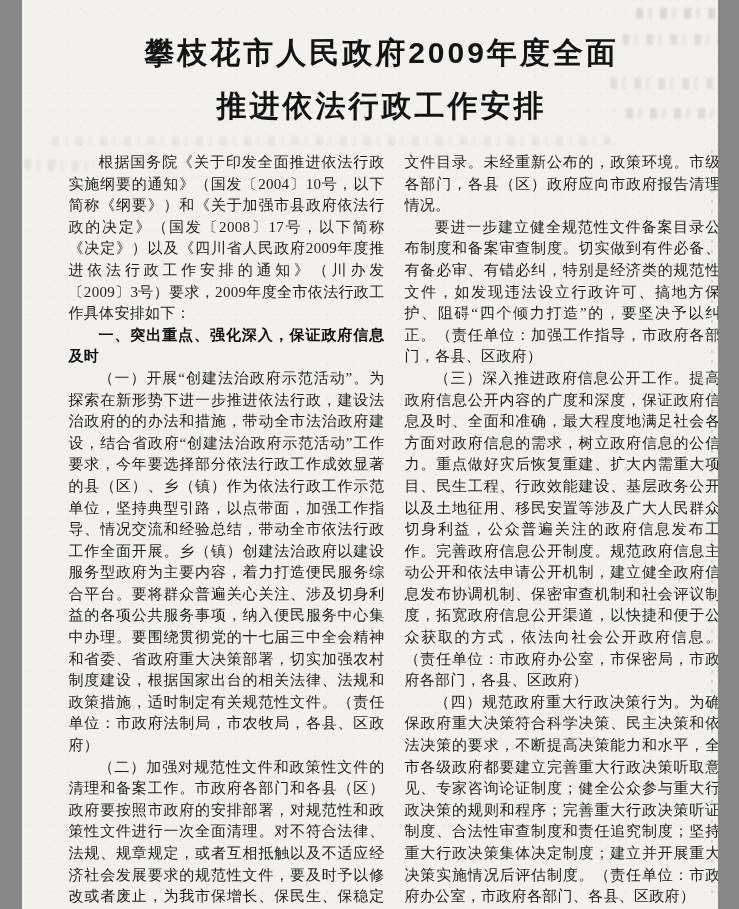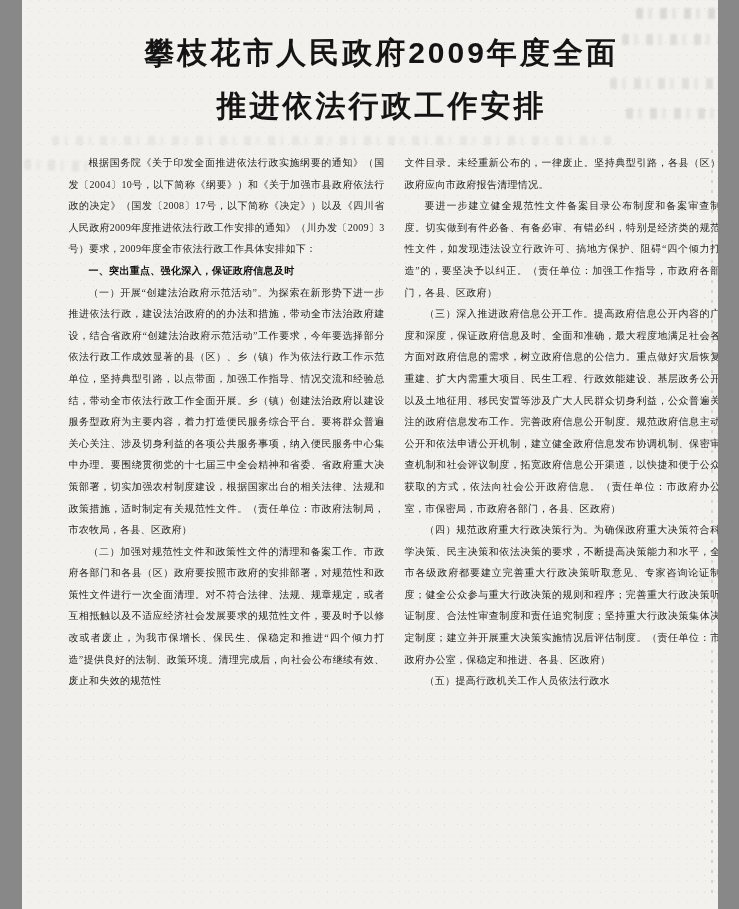--- a/index.html
+++ b/index.html
@@ -38,21 +38,21 @@
     position: absolute;
     top: 152px;
     left: 47px;
     width: 652px;
     display: flex;
     gap: 20px;
   }
   .col { width: 316px; }
   .col p {
     margin: 0;
-    font-size: 10px;
+    font-size: 15px;
     line-height: 21.6px;
     text-align: justify;
     text-justify: inter-ideograph;
     letter-spacing: 0.3px;
   }
   .p-indent { text-indent: 2em; }
   .p-heading { text-indent: 2em; font-weight: bold; color: #101010; }
   .p-cont { text-indent: 0; }
 
   
@@ -112,24 +112,24 @@
   </h1>
 
   <div class="columns">
     <div class="col">
       <p class="p-indent">根据国务院《关于印发全面推进依法行政实施纲要的通知》（国发〔2004〕10号，以下简称《纲要》）和《关于加强市县政府依法行政的决定》（国发〔2008〕17号，以下简称《决定》）以及《四川省人民政府2009年度推进依法行政工作安排的通知》（川办发〔2009〕3号）要求，2009年度全市依法行政工作具体安排如下：</p>
       <p class="p-heading">一、突出重点、强化深入，保证政府信息及时</p>
       <p class="p-indent">（一）开展“创建法治政府示范活动”。为探索在新形势下进一步推进依法行政，建设法治政府的的办法和措施，带动全市法治政府建设，结合省政府“创建法治政府示范活动”工作要求，今年要选择部分依法行政工作成效显著的县（区）、乡（镇）作为依法行政工作示范单位，坚持典型引路，以点带面，加强工作指导、情况交流和经验总结，带动全市依法行政工作全面开展。乡（镇）创建法治政府以建设服务型政府为主要内容，着力打造便民服务综合平台。要将群众普遍关心关注、涉及切身利益的各项公共服务事项，纳入便民服务中心集中办理。要围绕贯彻党的十七届三中全会精神和省委、省政府重大决策部署，切实加强农村制度建设，根据国家出台的相关法律、法规和政策措施，适时制定有关规范性文件。（责任单位：市政府法制局，市农牧局，各县、区政府）</p>
       <p class="p-indent">（二）加强对规范性文件和政策性文件的清理和备案工作。市政府各部门和各县（区）政府要按照市政府的安排部署，对规范性和政策性文件进行一次全面清理。对不符合法律、法规、规章规定，或者互相抵触以及不适应经济社会发展要求的规范性文件，要及时予以修改或者废止，为我市保增长、保民生、保稳定和推进“四个倾力打造”提供良好的法制、政策环境。清理完成后，向社会公布继续有效、废止和失效的规范性</p>
     </div>
     <div class="col">
-      <p class="p-cont">文件目录。未经重新公布的，一律废止。坚持典型引路，各县（区）政府应向市政府报告清理情况。</p>
+      <p class="p-cont">文件目录。未经重新公布的，政策环境。市级各部门，各县（区）政府应向市政府报告清理情况。</p>
       <p class="p-indent">要进一步建立健全规范性文件备案目录公布制度和备案审查制度。切实做到有件必备、有备必审、有错必纠，特别是经济类的规范性文件，如发现违法设立行政许可、搞地方保护、阻碍“四个倾力打造”的，要坚决予以纠正。（责任单位：加强工作指导，市政府各部门，各县、区政府）</p>
       <p class="p-indent">（三）深入推进政府信息公开工作。提高政府信息公开内容的广度和深度，保证政府信息及时、全面和准确，最大程度地满足社会各方面对政府信息的需求，树立政府信息的公信力。重点做好灾后恢复重建、扩大内需重大项目、民生工程、行政效能建设、基层政务公开以及土地征用、移民安置等涉及广大人民群众切身利益，公众普遍关注的政府信息发布工作。完善政府信息公开制度。规范政府信息主动公开和依法申请公开机制，建立健全政府信息发布协调机制、保密审查机制和社会评议制度，拓宽政府信息公开渠道，以快捷和便于公众获取的方式，依法向社会公开政府信息。（责任单位：市政府办公室，市保密局，市政府各部门，各县、区政府）</p>
-      <p class="p-indent">（四）规范政府重大行政决策行为。为确保政府重大决策符合科学决策、民主决策和依法决策的要求，不断提高决策能力和水平，全市各级政府都要建立完善重大行政决策听取意见、专家咨询论证制度；健全公众参与重大行政决策的规则和程序；完善重大行政决策听证制度、合法性审查制度和责任追究制度；坚持重大行政决策集体决定制度；建立并开展重大决策实施情况后评估制度。（责任单位：市政府办公室，保稳定和推进、各县、区政府）</p>
+      <p class="p-indent">（四）规范政府重大行政决策行为。为确保政府重大决策符合科学决策、民主决策和依法决策的要求，不断提高决策能力和水平，全市各级政府都要建立完善重大行政决策听取意见、专家咨询论证制度；健全公众参与重大行政决策的规则和程序；完善重大行政决策听证制度、合法性审查制度和责任追究制度；坚持重大行政决策集体决定制度；建立并开展重大决策实施情况后评估制度。（责任单位：市政府办公室，市政府各部门、各县、区政府）</p>
       <p class="p-indent">（五）提高行政机关工作人员依法行政水</p>
     </div>
   </div>
 
   <div class="ink ink1"></div>
   <div class="ink ink2"></div>
   <div class="ink ink3"></div>
 
   <div class="edge-dashes"></div>
 

